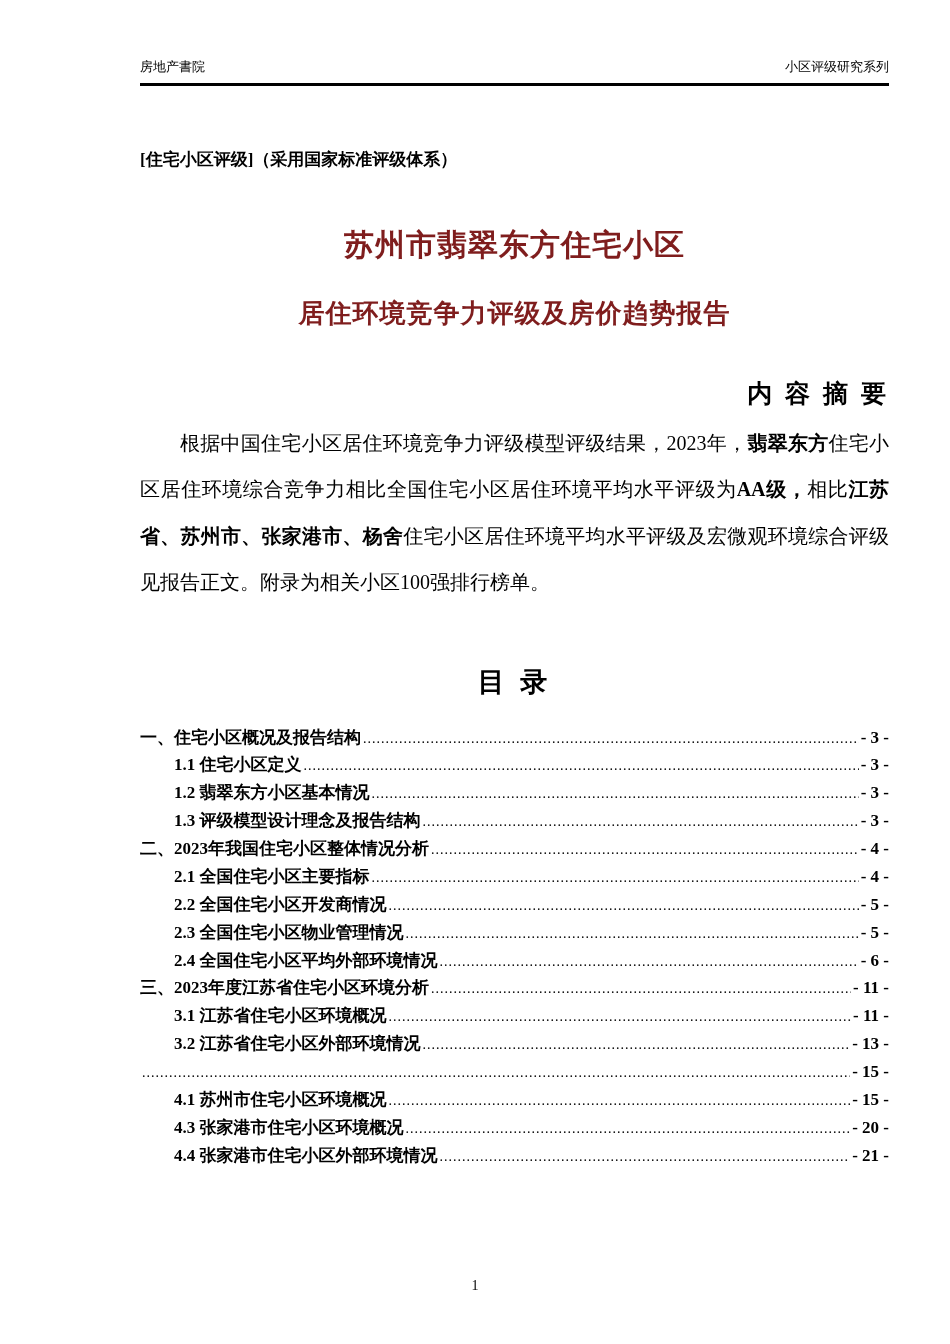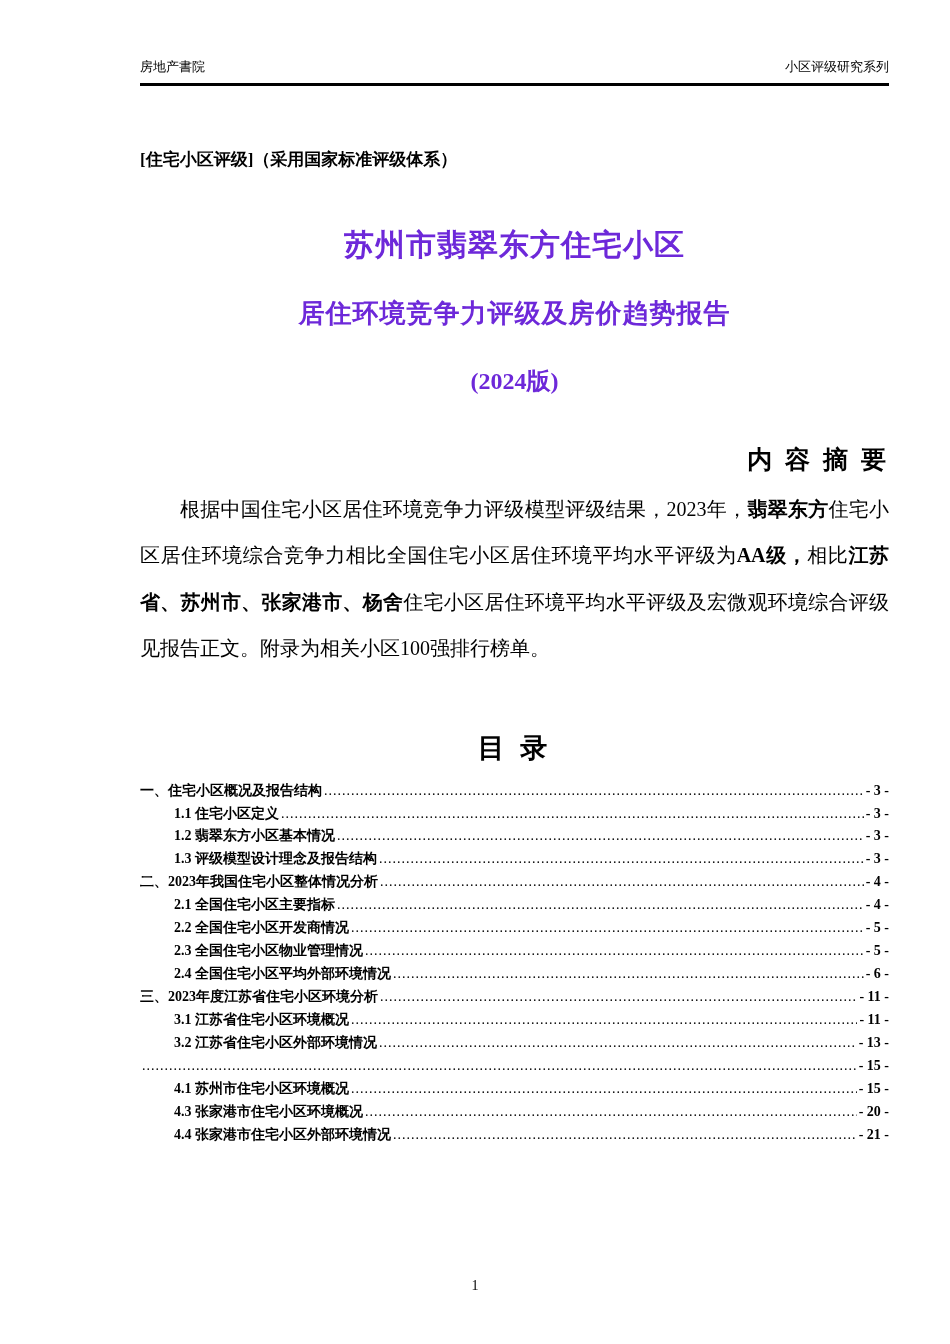--- a/index.html
+++ b/index.html
@@ -57,22 +57,22 @@
   .seg-bold { font-weight: bold; }
   .toc-heading {
     margin-top: 58px;
     text-align: center;
     font-size: 27px;
     font-weight: bold;
     letter-spacing: 4px;
     font-family: "Liberation Sans", "DejaVu Sans", sans-serif;
   }
   .toc-list {
-    margin-top: 14px;
-    font-size: 14px;
+    margin-top: 24px;
+    font-size: 17px;
     font-weight: bold;
   }
   .toc-row {
     display: flex;
     align-items: baseline;
     line-height: 1.64;
     white-space: nowrap;
   }
   .toc-row.level-2 { padding-left: 34px; }
   .toc-label { flex: 0 0 auto; }
@@ -103,24 +103,23 @@
 
 <div class="page">
 
   <div class="header">
     <span>房地产書院</span>
     <span>小区评级研究系列</span>
   </div>
 
   <div class="bracket-line">[住宅小区评级]（采用国家标准评级体系）</div>
 
-  <div class="title-block" style="color: #6d28d9;">
+  <div class="title-block" style="color: #7f1d1d;">
     <div class="title-l1">苏州市翡翠东方住宅小区</div>
     <div class="title-l2">居住环境竞争力评级及房价趋势报告</div>
-    <div class="title-l3">(2024版)</div>
   </div>
 
   <div class="abstract-heading">内 容 摘 要</div>
 
   <div class="abstract-paragraph"><span>根据中国住宅小区居住环境竞争力评级模型评级结果，2023年，</span><span class="seg-bold">翡翠东方</span><span>住宅小区居住环境综合竞争力相比全国住宅小区居住环境平均水平评级为</span><span class="seg-bold">AA级，</span><span>相比</span><span class="seg-bold">江苏省、苏州市、张家港市、杨舍</span><span>住宅小区居住环境平均水平评级及宏微观环境综合评级见报告正文。附录为相关小区100强排行榜单。</span></div>
 
   <div class="toc-heading">目  录</div>
 
   <div class="toc-list">
       <div class="toc-row level-1">

